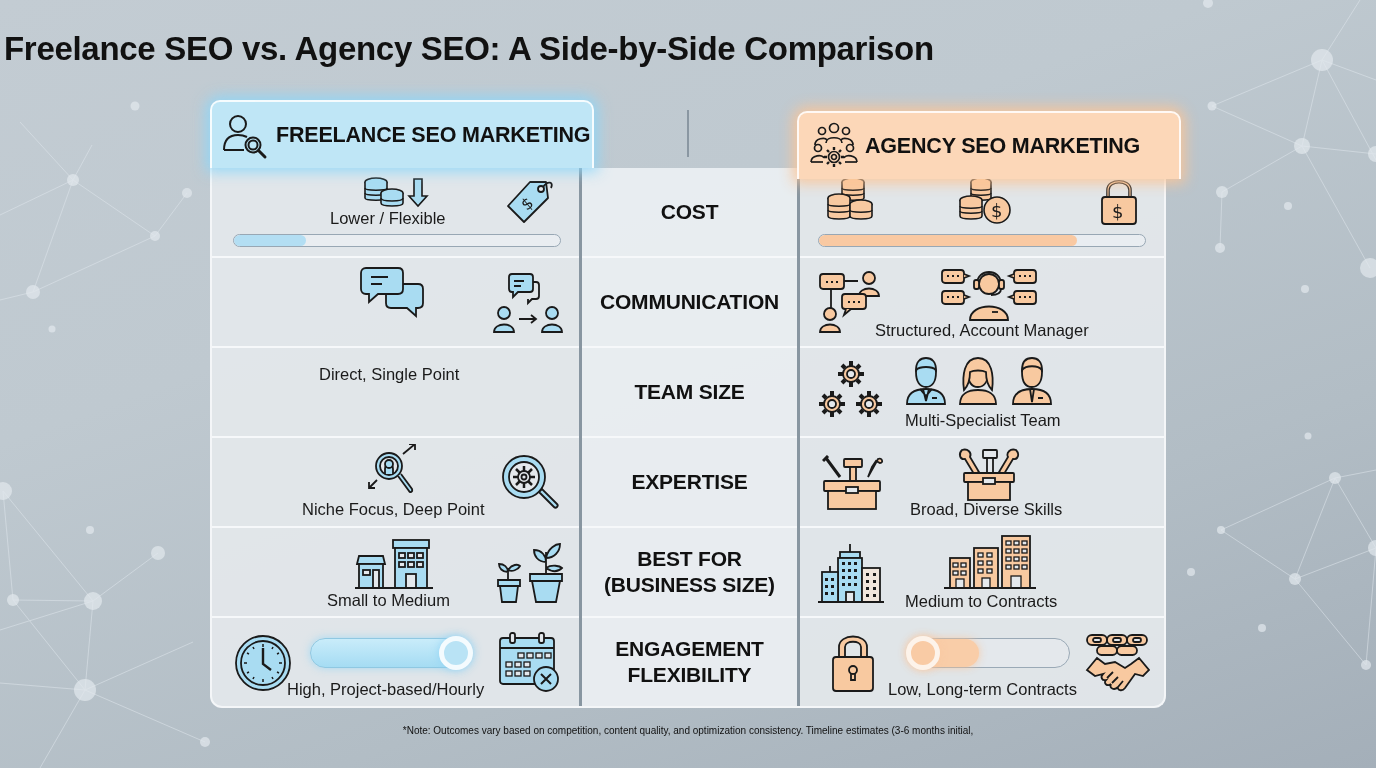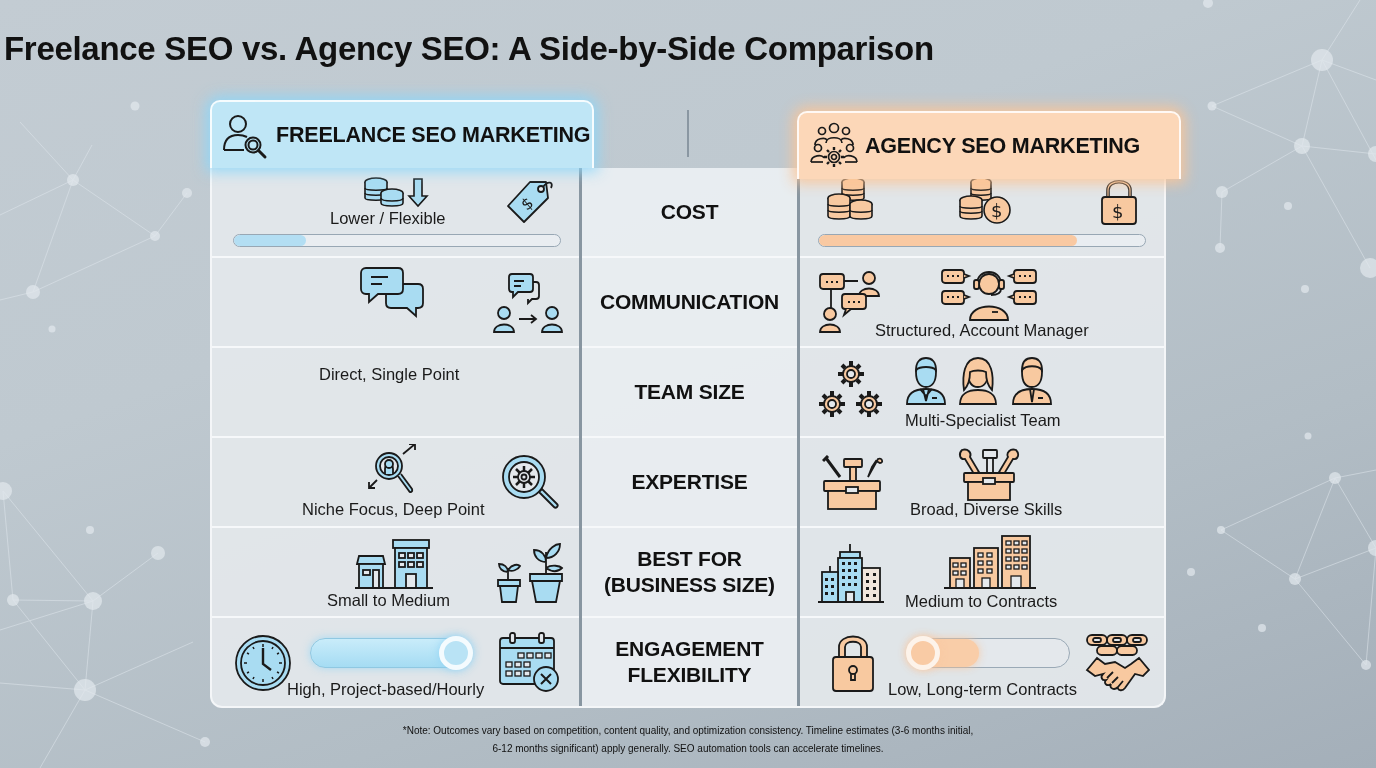--- a/index.html
+++ b/index.html
@@ -550,14 +550,13 @@
           <rect x="32" y="14" width="20" height="9" rx="4.5"></rect>
         <path d="M2 38 L12 26 L20 32 L30 30 L40 36 L46 32 L54 26 L64 38 L58 44 L50 42 L40 56 C37 60 32 58 33 55 C29 59 24 56 26 52 C22 55 18 51 21 48 C17 49 15 45 18 42 L10 44 Z"></path>
         <path d="M22 46 L28 40 M27 51 L33 45 M33 55 L38 49" fill="none"></path>
       </svg>
     </div>
   </div>
 </div>
 
 <div class="note">
   <div>*Note: Outcomes vary based on competition, content quality, and optimization consistency. Timeline estimates (3-6 months initial,</div>
-  <div>6-12 months significant) apply generally. SEO automation tools can accelerate timelines.</div>
 </div>
 
 </body></html>

